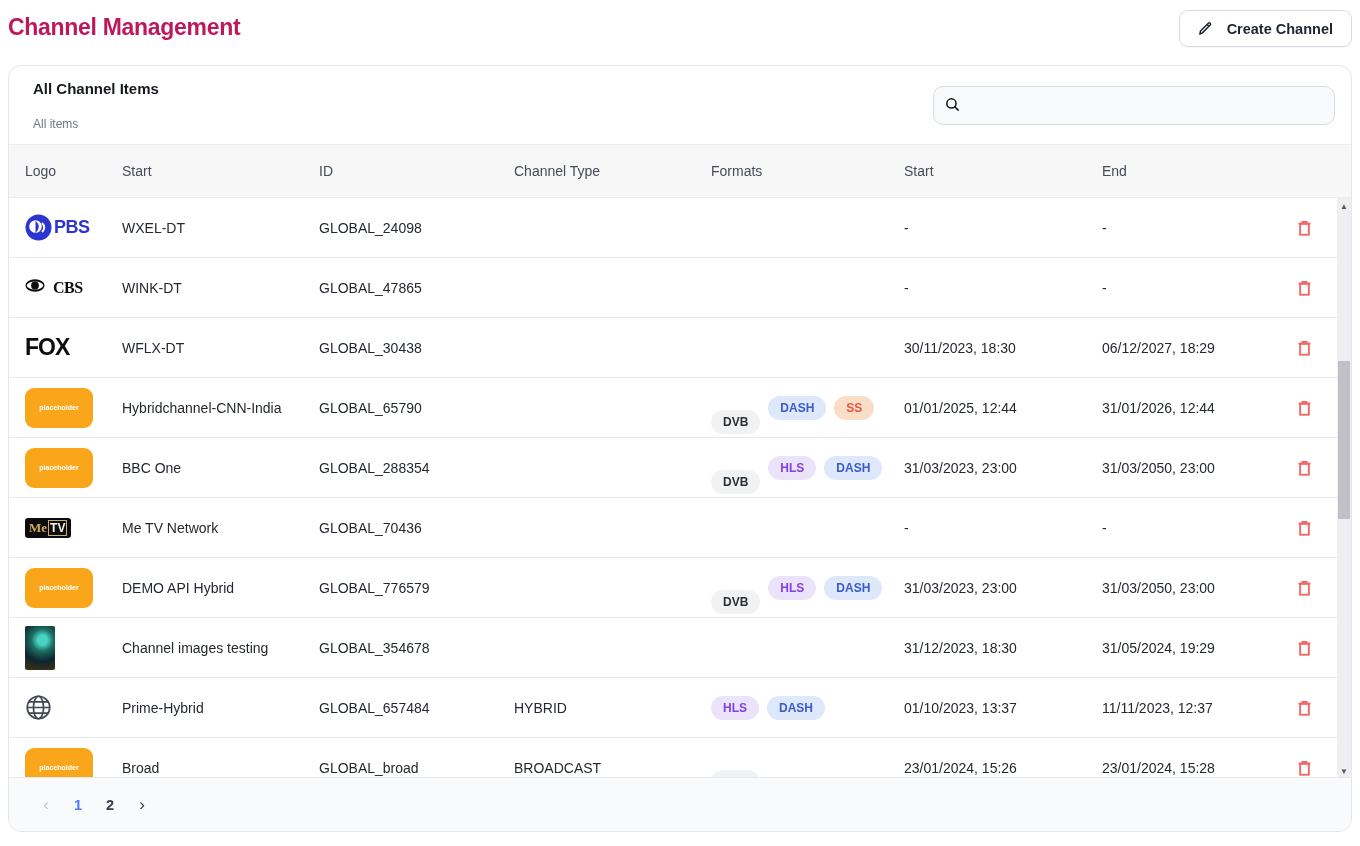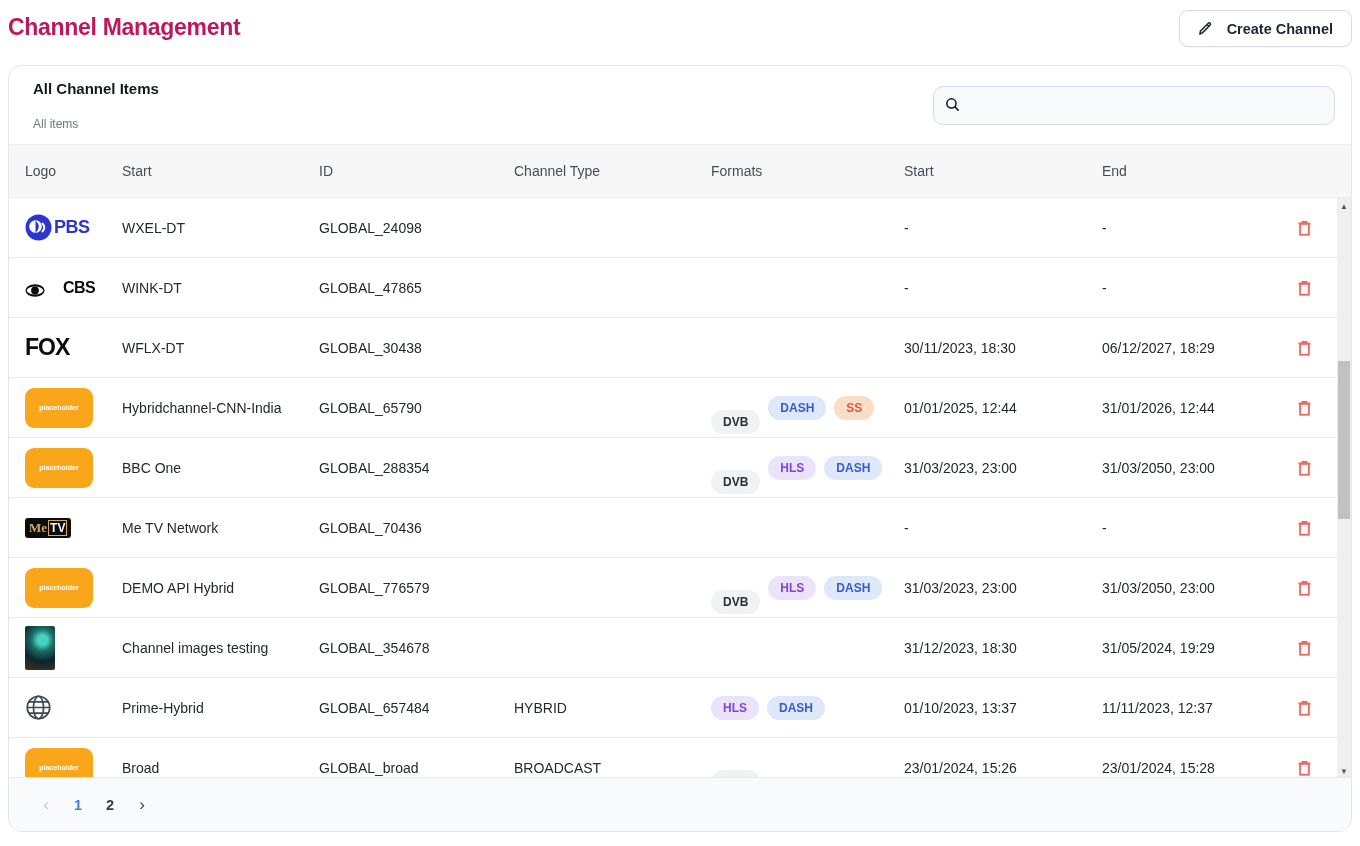--- a/index.html
+++ b/index.html
@@ -48,21 +48,21 @@
   .b-dvb  { background:#f1f2f4; color:#2a2f36;margin-top:28px; }
   .b-hls  { background:#ebe3fa; color:#8242e0; }
   .b-dash { background:#dde8fb; color:#3b5bcc; }
   .b-ss   { background:#f9ddc6; color:#e05a41; }
   .trash-btn { background:none; border:none; cursor:pointer; justify-self:center; padding:4px; line-height:0; }
 
   
   .logo-cell { display:flex; align-items:center; }
   .logo-pbs { display:flex; align-items:center; gap:2px; }
   .logo-pbs .pbs-txt { font-size:18px; font-weight:800; color:#2c35cf; letter-spacing:-0.5px; }
-  .logo-cbs { display:flex; align-items:flex-end; gap:18px; }
+  .logo-cbs { display:flex; align-items:flex-start; gap:8px;font-family:Liberation Serif, serif; }
   .logo-cbs .cbs-txt { font-size:16px; font-weight:800; color:#0c0c0c; letter-spacing:-0.5px; }
   .logo-fox { font-size:23px; font-weight:900; color:#0d0d0d; letter-spacing:-1px;
     font-family:Liberation Sans, sans-serif; }
   .logo-ph { width:68px; height:40px; background:#faa61a; border-radius:9px;
     display:flex; align-items:center; justify-content:center; }
   .logo-ph span { font-size:7px; color:#fff; font-weight:600; }
   .logo-metv { background:#0c0c0c; border-radius:3px; padding:2px 4px; display:flex; align-items:flex-end; }
   .logo-metv .me { color:#d3ab5e; font-family:"Liberation Serif",serif; font-weight:700; font-size:13px; }
   .logo-metv .tv { color:#f3f3f3; font-weight:800; font-size:12px; border:1px solid #d3ab5e;
     padding:0 1px; margin-left:1px; }

